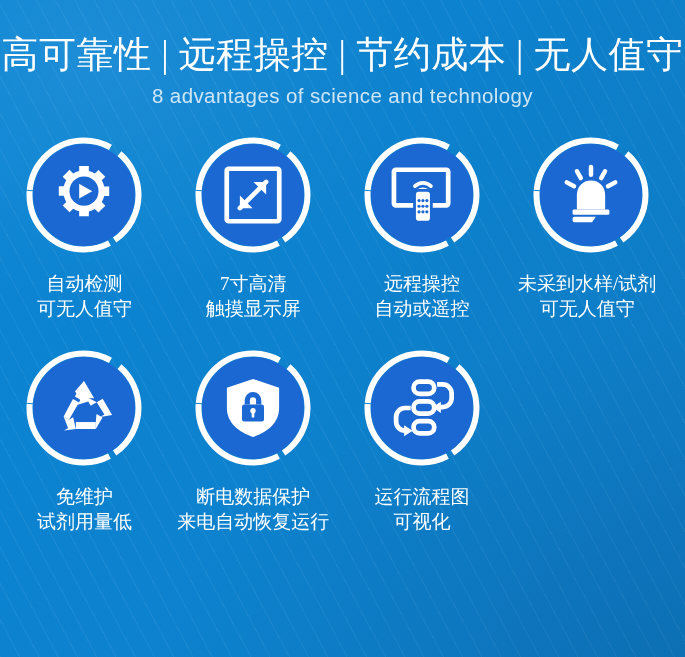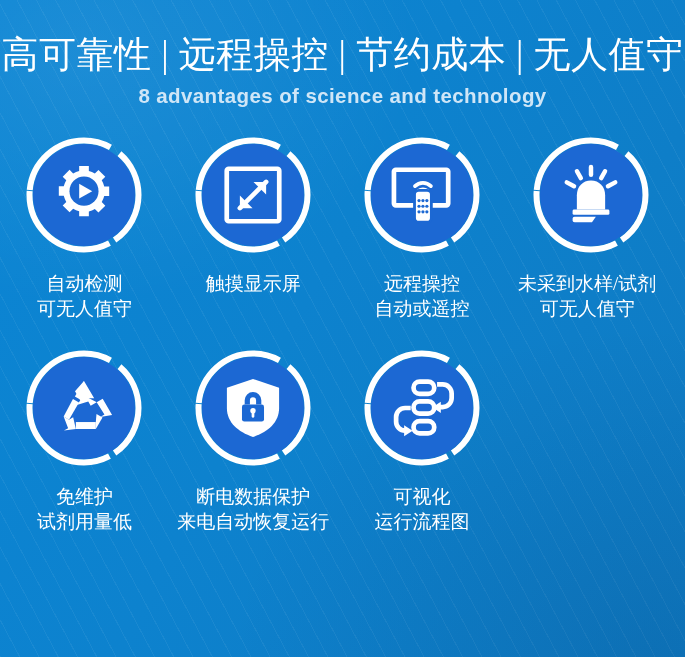--- a/index.html
+++ b/index.html
@@ -56,21 +56,21 @@
     white-space: nowrap;
     font-weight: 400;
   }
   .subhead {
     margin-top: 5px;
     color: #cfe6f7;
     font-family: "Liberation Sans", sans-serif;
     font-size: 20.5px;
     line-height: 26px;
     letter-spacing: 0.4px;
-    font-weight: 700;
+    font-weight: 400;
   }
 
   
   .grid {
     margin-top: 27px;
     display: grid;
     grid-template-columns: repeat(4, 1fr);
     grid-template-rows: 213px 213px;
     width: 675px;
   }
@@ -175,20 +175,21 @@
         <div class="glyph">
           <svg width="60" height="60" viewBox="0 0 64 64">
             <rect x="4" y="4" width="56" height="56" rx="2" fill="none" stroke="#ffffff" stroke-width="5"></rect>
             <path d="M18 46 L46 18" stroke="#ffffff" stroke-width="5" stroke-linecap="round"></path>
             <path d="M46 18 L46 31.5 L32.5 18 Z" fill="#ffffff"></path>
             <path d="M18 46 L18 32.5 L31.5 46 Z" fill="#ffffff"></path>
           </svg>
         </div>
       </div>
       <div class="caption">
+        <span class="ln">7寸高清</span>
         <span class="ln">触摸显示屏</span>
       </div>
     </div>
 
     <div class="cell">
       <div class="badge">
         <div class="ring">
           <svg viewBox="0 0 118 118">
             <circle cx="59" cy="59" r="54.5" fill="none" stroke="#ffffff" stroke-width="6" stroke-dasharray="108 11 100 6 116 1" stroke-dashoffset="-176"></circle>
           </svg>
@@ -323,19 +324,19 @@
 
             <path d="M50 6 h6 a9.5 9.5 0 0 1 9.5 9.5 v5 a9.5 9.5 0 0 1 -9.5 9.5 h-3" fill="none" stroke="#ffffff" stroke-width="5" stroke-linecap="butt"></path>
             <path d="M54 24.3 L54 36.3 L45 30.3 Z" fill="#ffffff"></path>
 
             <path d="M22 31 h-6 A9.5 9.5 0 0 0 6.5 40.5 v5 A9.5 9.5 0 0 0 16 55 h3" fill="none" stroke="#ffffff" stroke-width="5" stroke-linecap="butt"></path>
             <path d="M15 49.3 L15 61 L24 55.2 Z" fill="#ffffff"></path>
           </svg>
         </div>
       </div>
       <div class="caption">
+        <span class="ln">运行流程图</span>
         <span class="ln">可视化</span>
-        <span class="ln">运行流程图</span>
       </div>
     </div>
 
   </div>
 </div>
 
 </body></html>

